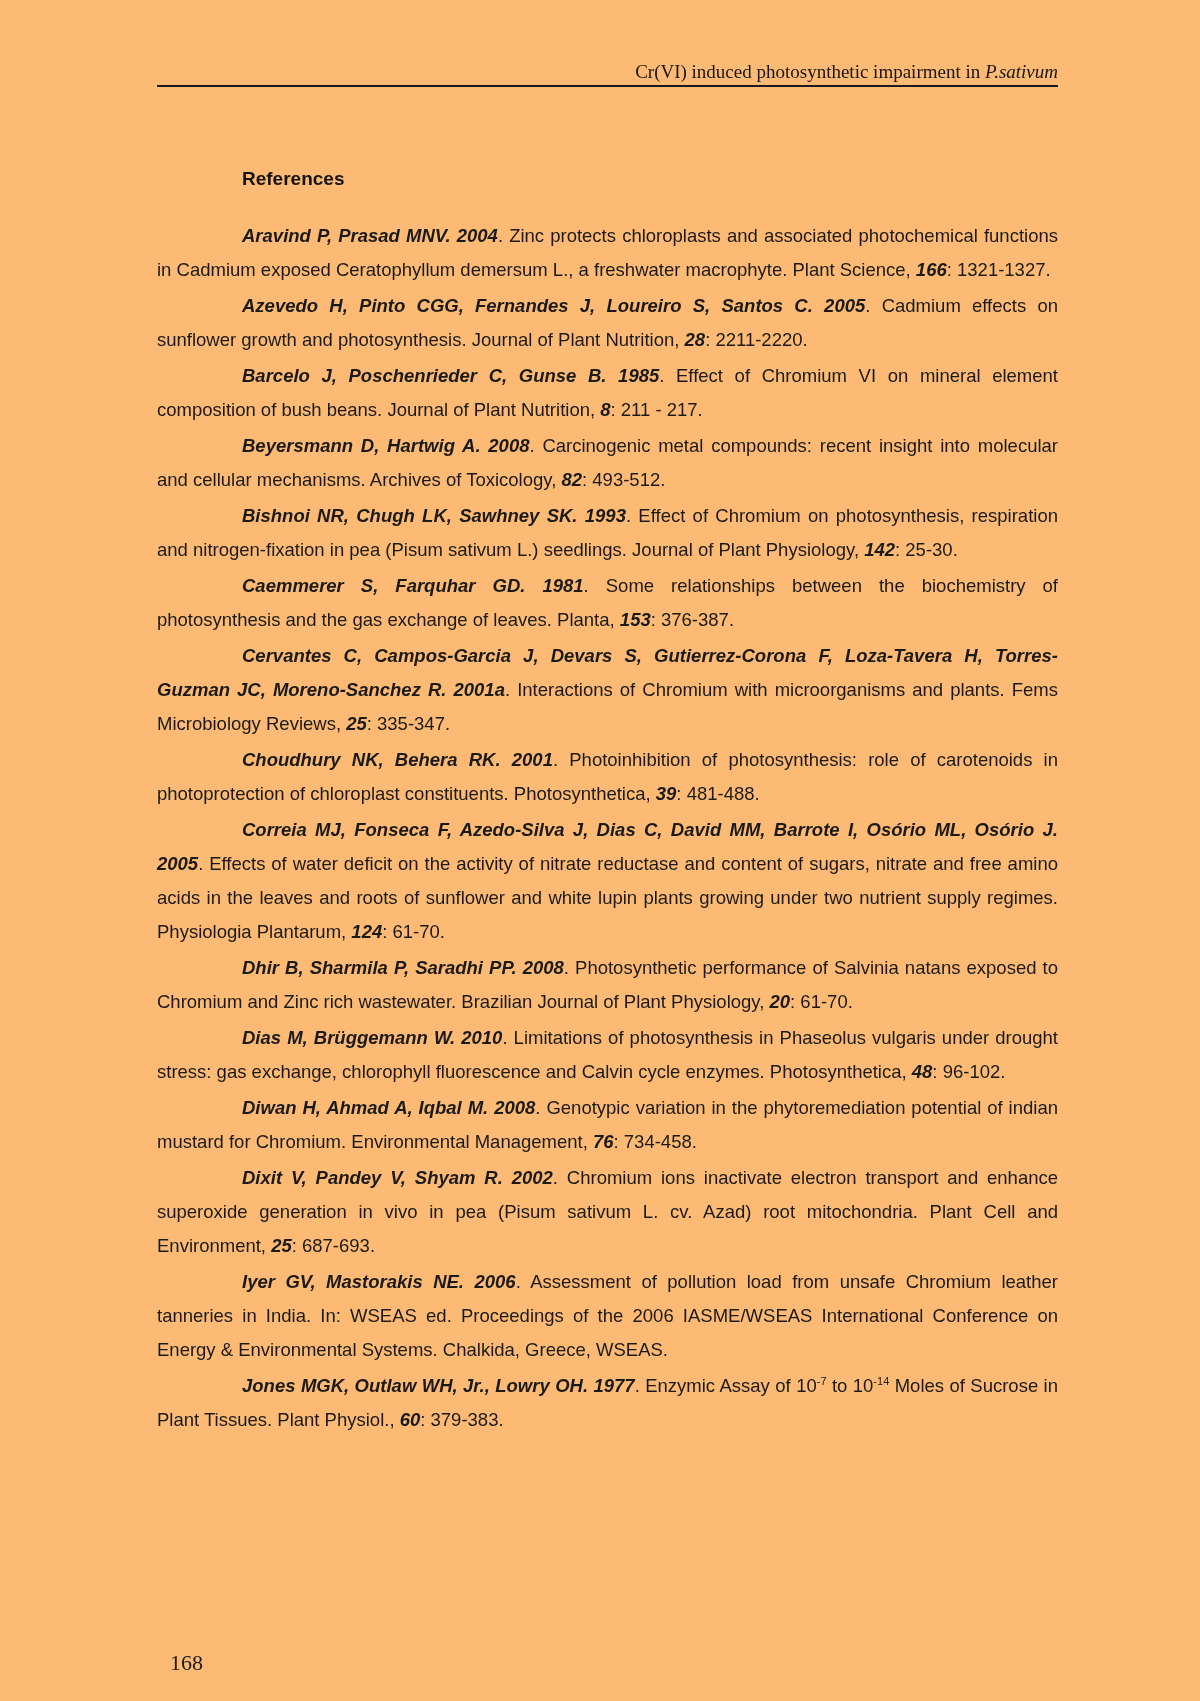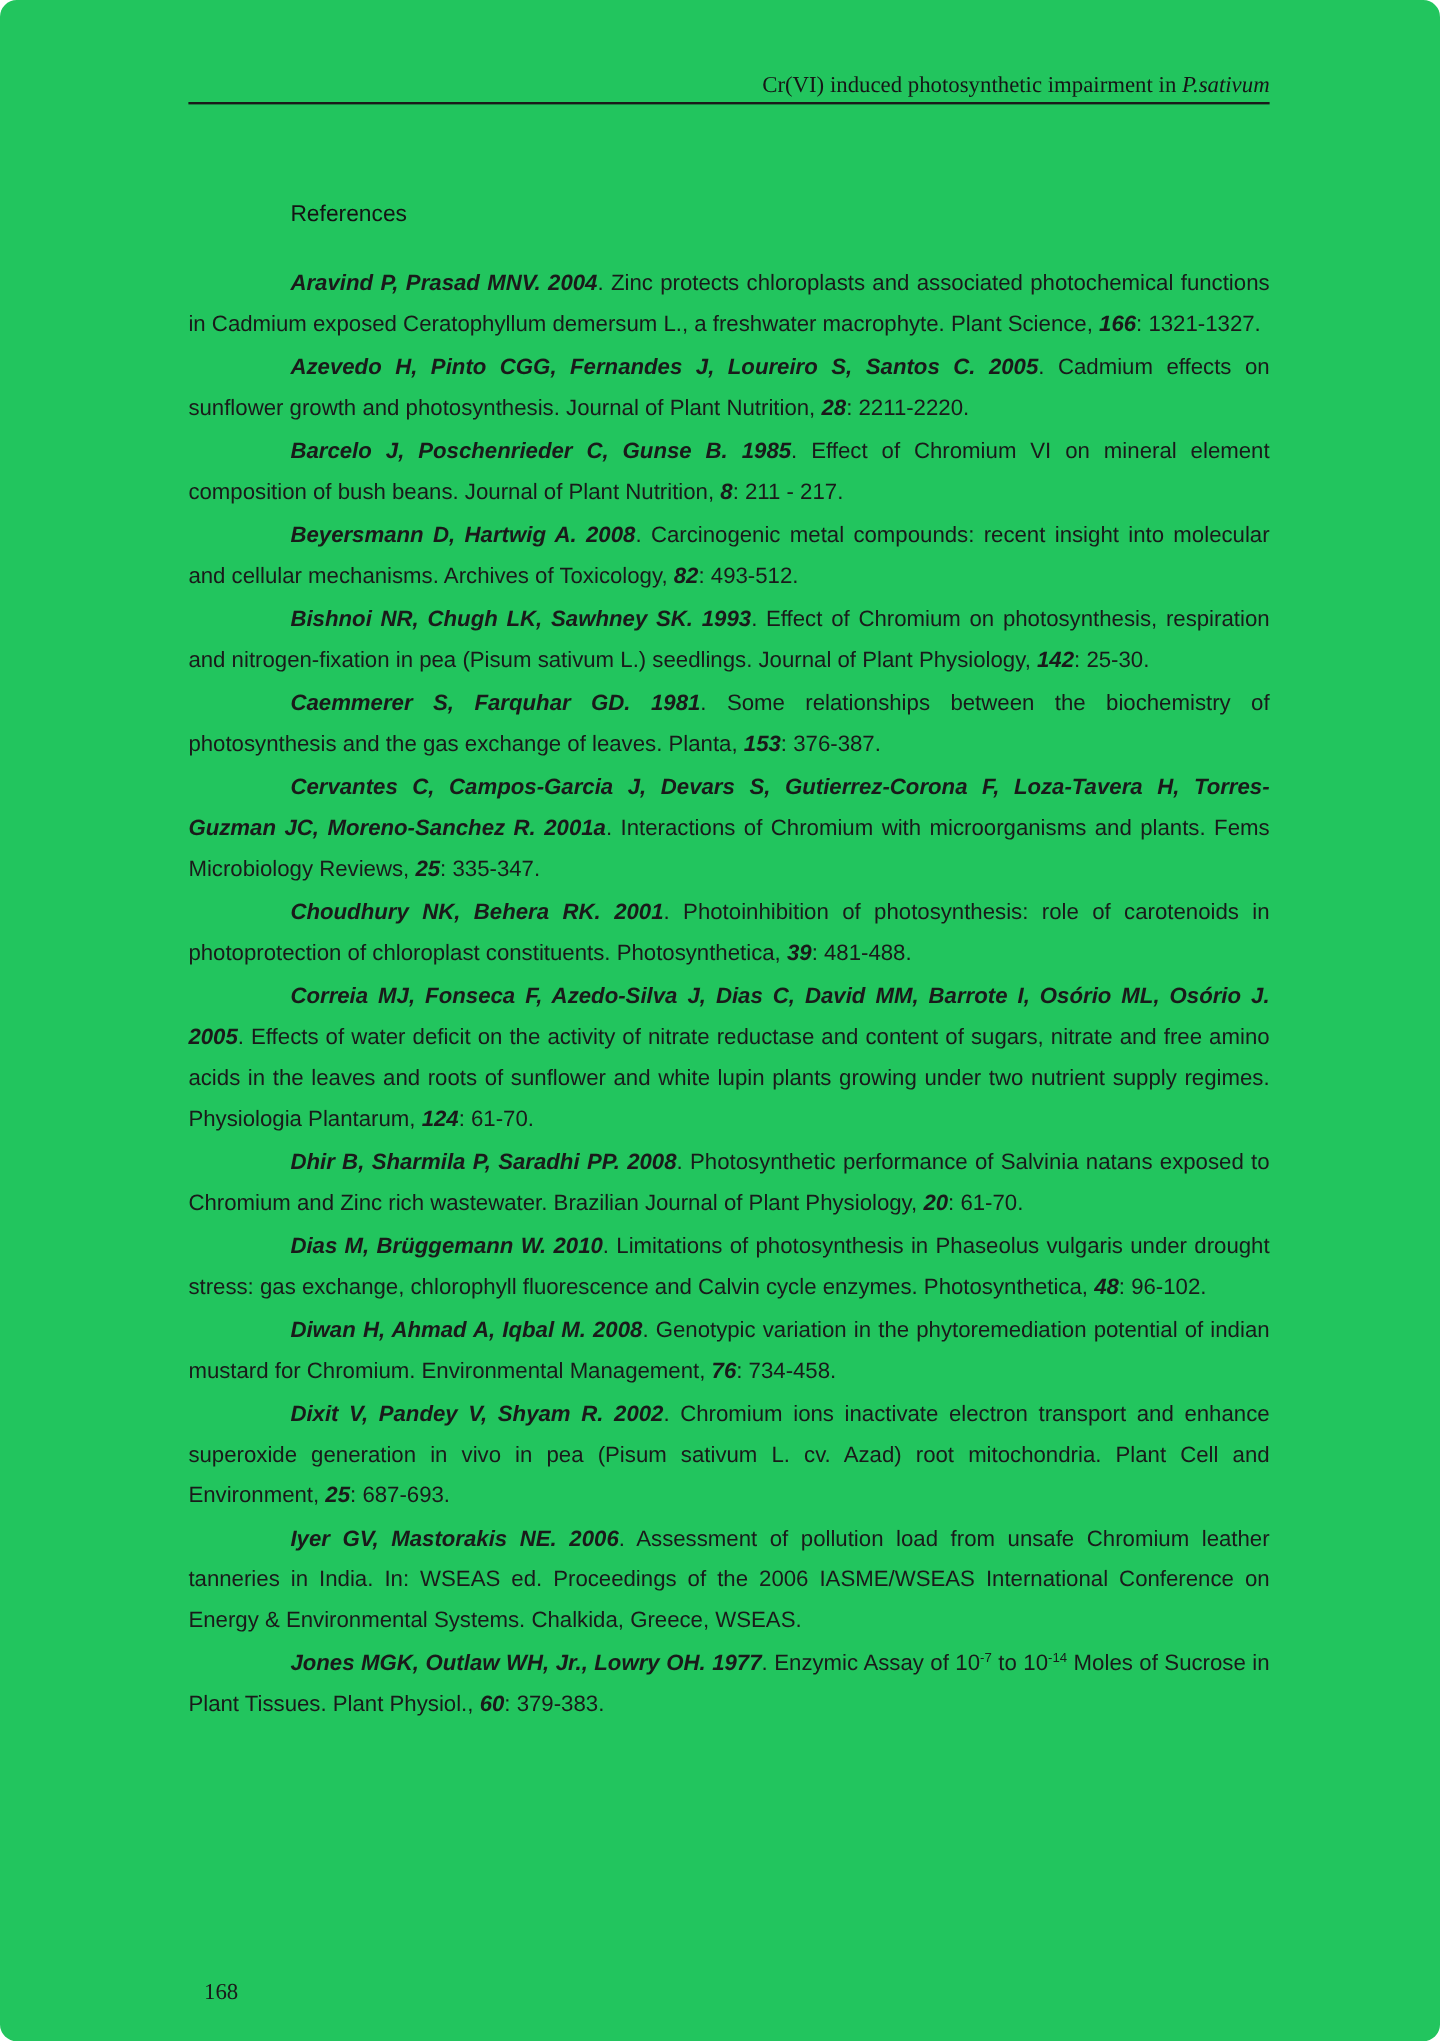--- a/index.html
+++ b/index.html
@@ -10,23 +10,22 @@
   body {
     width: 1200px;
     height: 1701px;
     position: relative;
     font-family: "Liberation Sans", sans-serif;
     color: #161616;
   }
   .page {
     position: absolute;
     inset: 0;
-    background: #22c55e;
+    background: #fdba74;
     overflow: hidden;
-    border-radius: 14px;
   }
   .running-head {
     position: absolute;
     left: 157px;
     top: 0;
     width: 901px;
     height: 87px;
     border-bottom: 2px solid #1a1a1a;
     display: flex;
     align-items: flex-end;
@@ -42,21 +41,21 @@
     text-align: center;
   }
   .content {
     position: absolute;
     left: 157px;
     top: 166px;
     width: 901px;
   }
   .section-title {
     font-size: 19px;
-    font-weight: normal;
+    font-weight: bold;
     line-height: 26px;
     margin: 0 0 27px 85px;
     color: #141414;
   }
   p.ref {
     font-size: 18.5px;
     line-height: 34px;
     text-align: justify;
     text-indent: 85px;
     margin: 0 0 2px 0;
@@ -67,21 +66,21 @@
   sup.seg.super {
     font-size: 11px;
     line-height: 0;
     vertical-align: super;
   }
   .page-number {
     position: absolute;
     left: 170px;
     top: 1650px;
     font-family: "Liberation Serif", serif;
-    font-size: 19px;
+    font-size: 22px;
     color: #1a1a1a;
   }
 </style>
 </head>
 <body>
 
 <div class="page">
 
   <div class="running-head">
     <span>Cr(VI) induced photosynthetic impairment in </span><span class="it">P.sativum</span>

